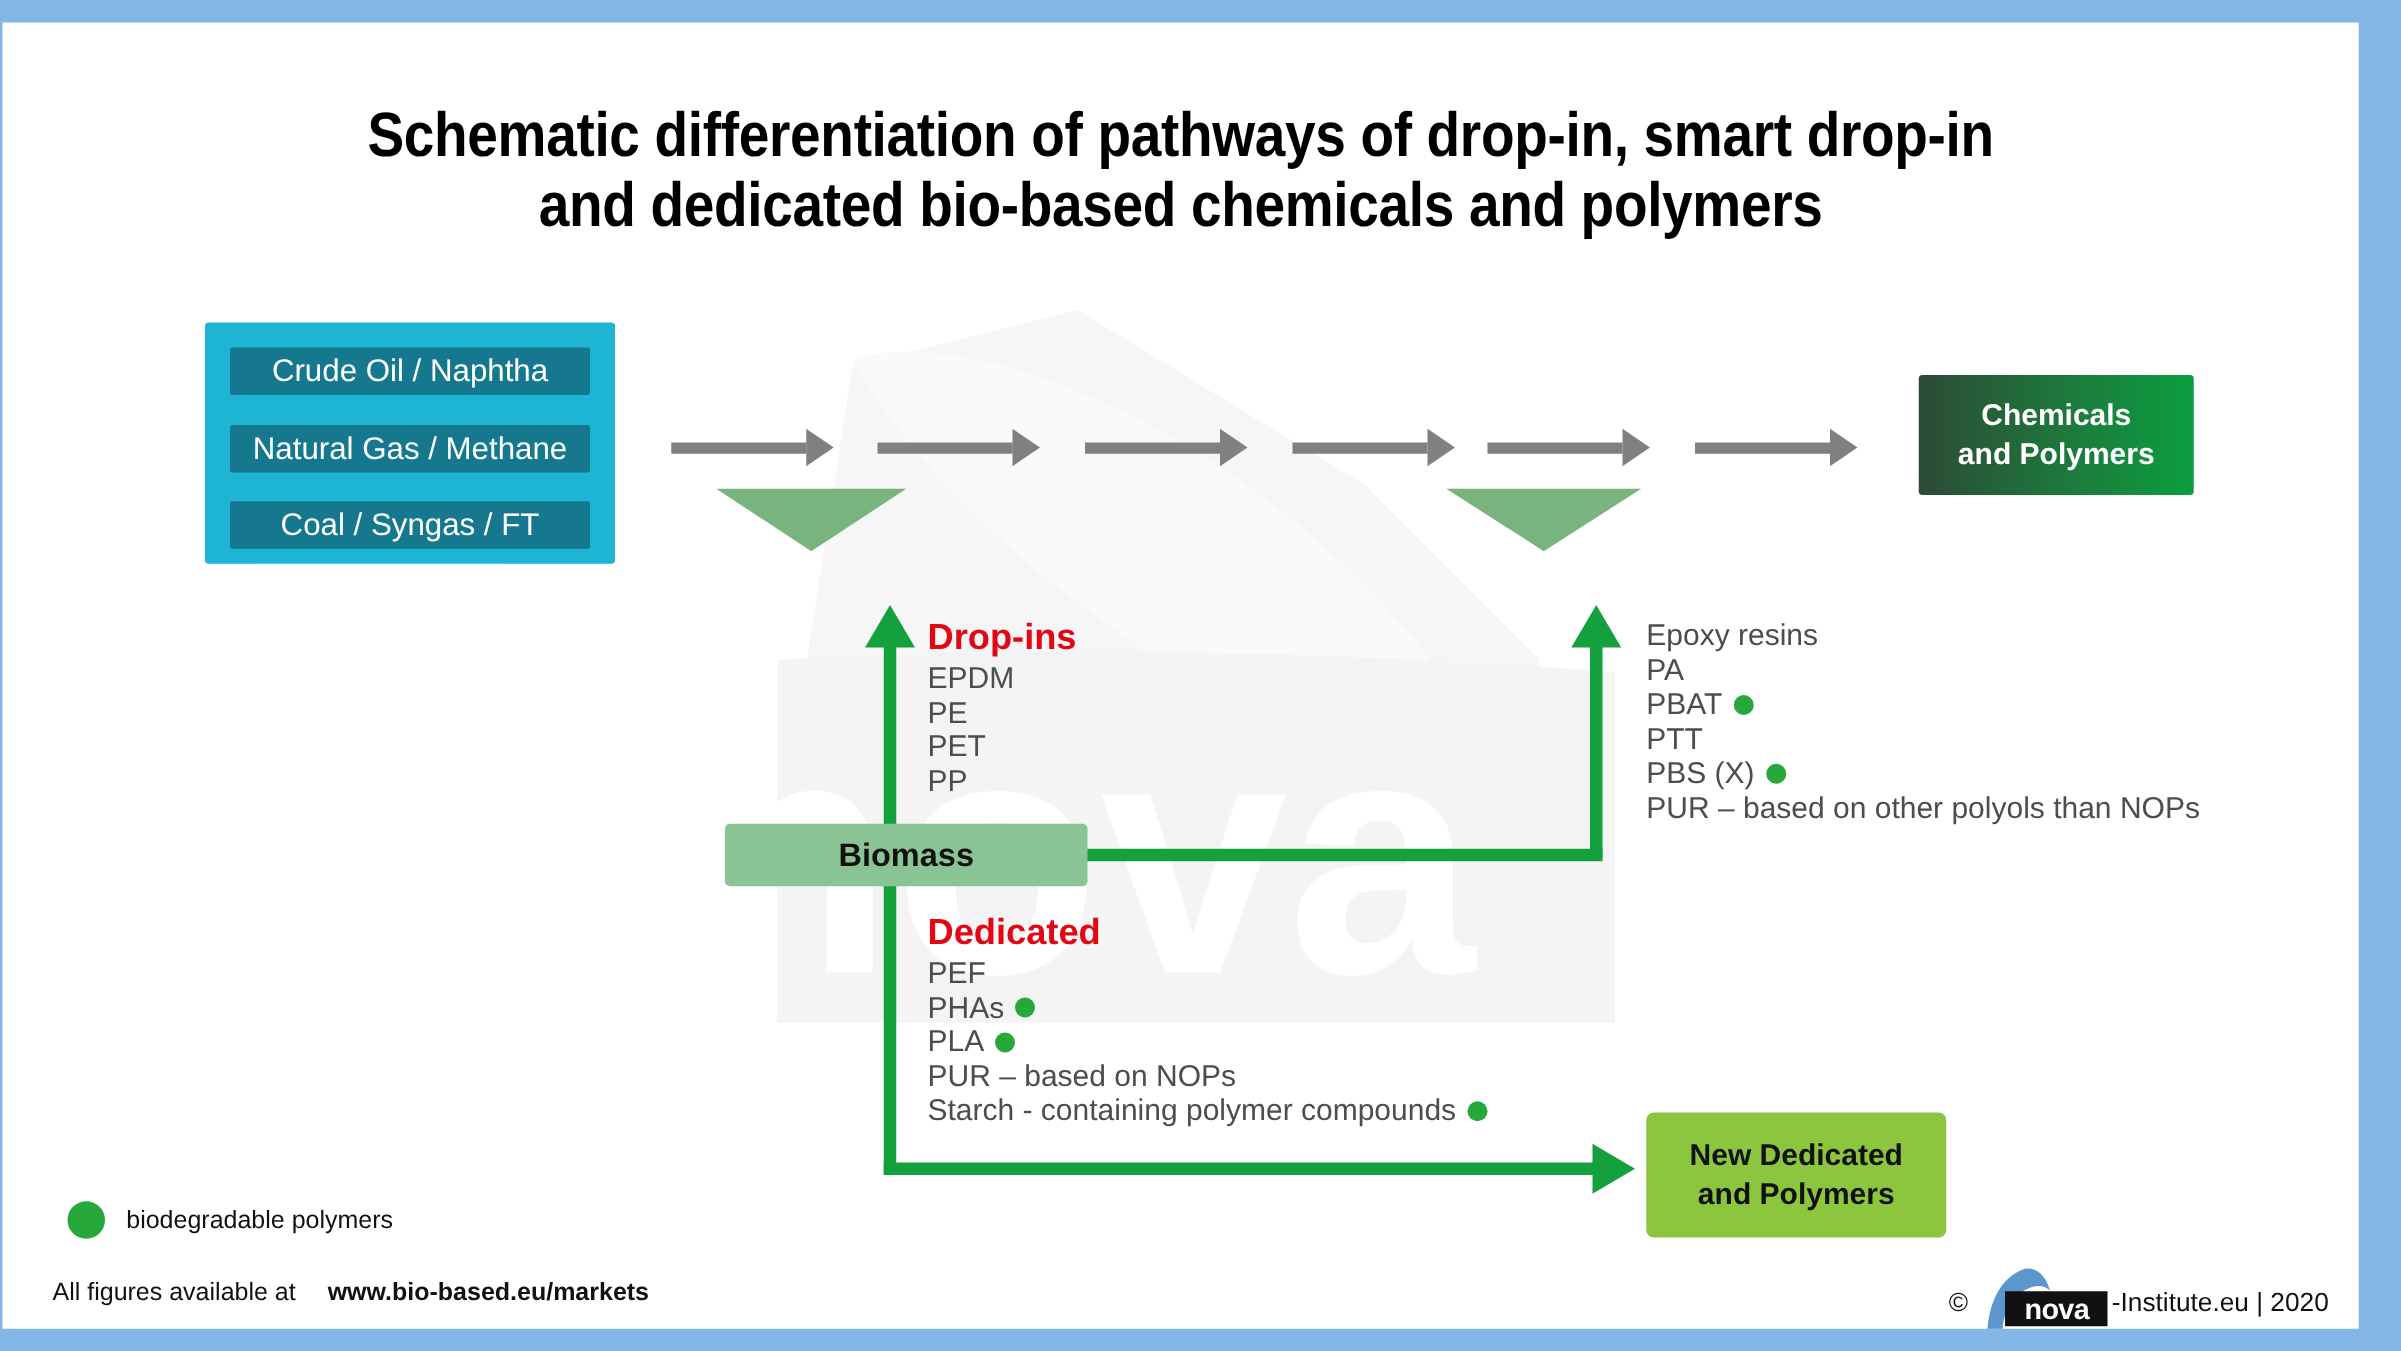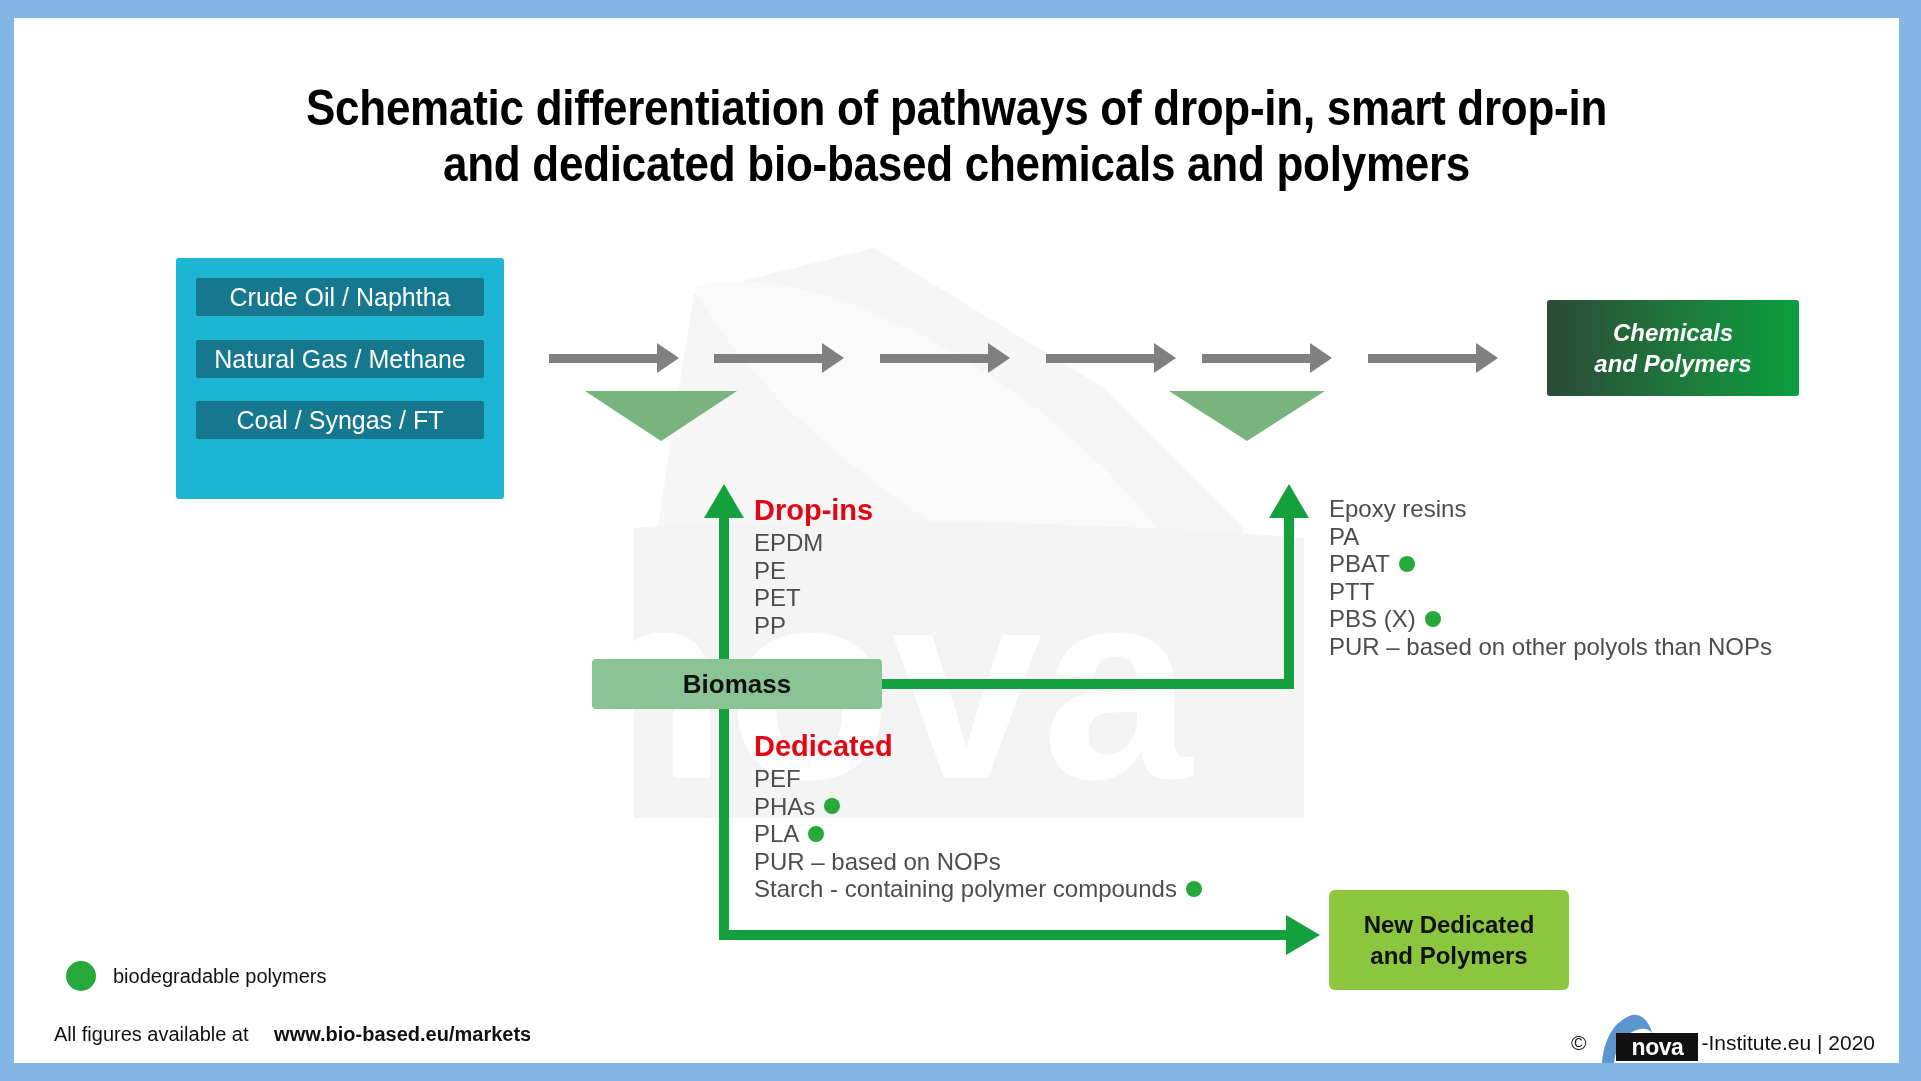--- a/index.html
+++ b/index.html
@@ -4,21 +4,21 @@
 <style>
   html,body{margin:0;padding:0;}
   body{
     width:1921px;height:1081px;
     background:#83b6e5;
     font-family:"Liberation Sans",sans-serif;
     overflow:hidden;
   }
   #page{
     position:absolute;
-    left:14px;top:18px;
+    left:2px;top:18px;
     width:1885px;height:1045px;
     background:#ffffff;
     overflow:hidden;
   }
 
   
   #watermark{
     position:absolute;left:530px;top:200px;
     width:860px;height:620px;
     opacity:1;pointer-events:none;
@@ -34,21 +34,21 @@
     line-height:56px;
     letter-spacing:-0.3px;
     transform:scaleX(0.88);
     transform-origin:50% 0;
   }
   #title .t-line{display:block;white-space:nowrap;}
 
   
   #feedstock{
     position:absolute;left:162px;top:240px;
-    width:328px;height:241px;
+    width:328px;height:193px;
     background:#1eb4d4;
     border-radius:3px;
     padding:0;
   }
   .feed-bar{
     position:absolute;left:20px;width:288px;height:38px;
     background:#15788f;
     border-radius:2px;
     color:#ffffff;
     font-size:25px;
@@ -78,26 +78,26 @@
     position:absolute;
     width:0;height:0;
     border-left-style:solid;border-left-color:transparent;
     border-right-style:solid;border-right-color:transparent;
     border-top-style:solid;border-top-color:#79b47f;
   }
 
   
   #chem-box{
     position:absolute;left:1533px;top:282px;
-    width:252px;height:96px;
+    width:220px;height:96px;
     background:linear-gradient(90deg,#2c4a36 0%,#1d7a3c 55%,#0b9e3f 100%);
     border-radius:3px;
     color:#ffffff;font-weight:bold;font-size:24px;
     line-height:31px;
-    display:flex;align-items:center;justify-content:center;text-align:center;font-style:italic;
+    display:flex;align-items:center;justify-content:center;text-align:center;
   }
   #newchem-box{
     position:absolute;left:1315px;top:872px;
     width:240px;height:100px;
     background:#8cc63f;
     border-radius:6px;
     color:#111111;font-weight:bold;font-size:24px;
     line-height:31px;
     display:flex;align-items:center;justify-content:center;text-align:center;
   }

